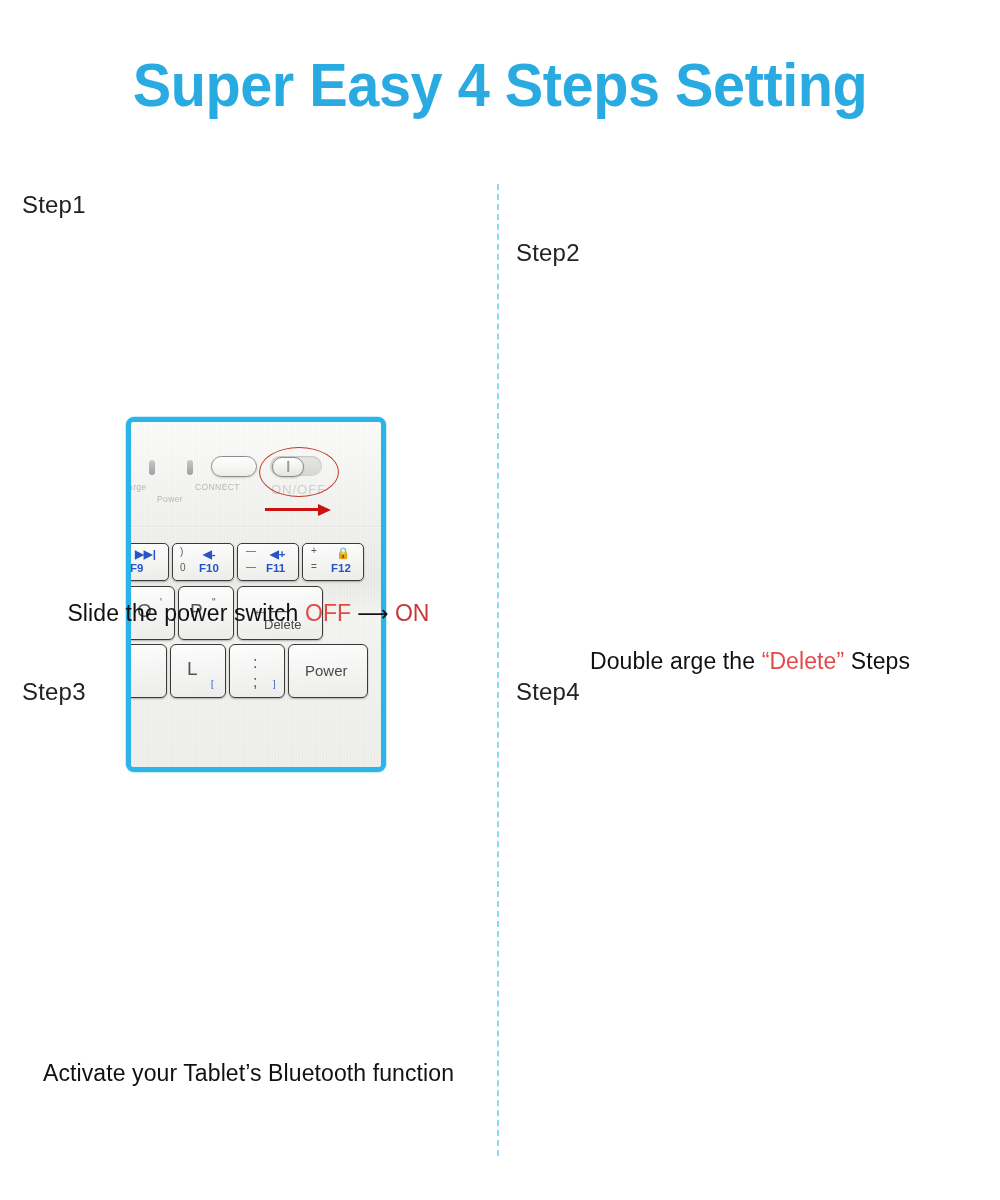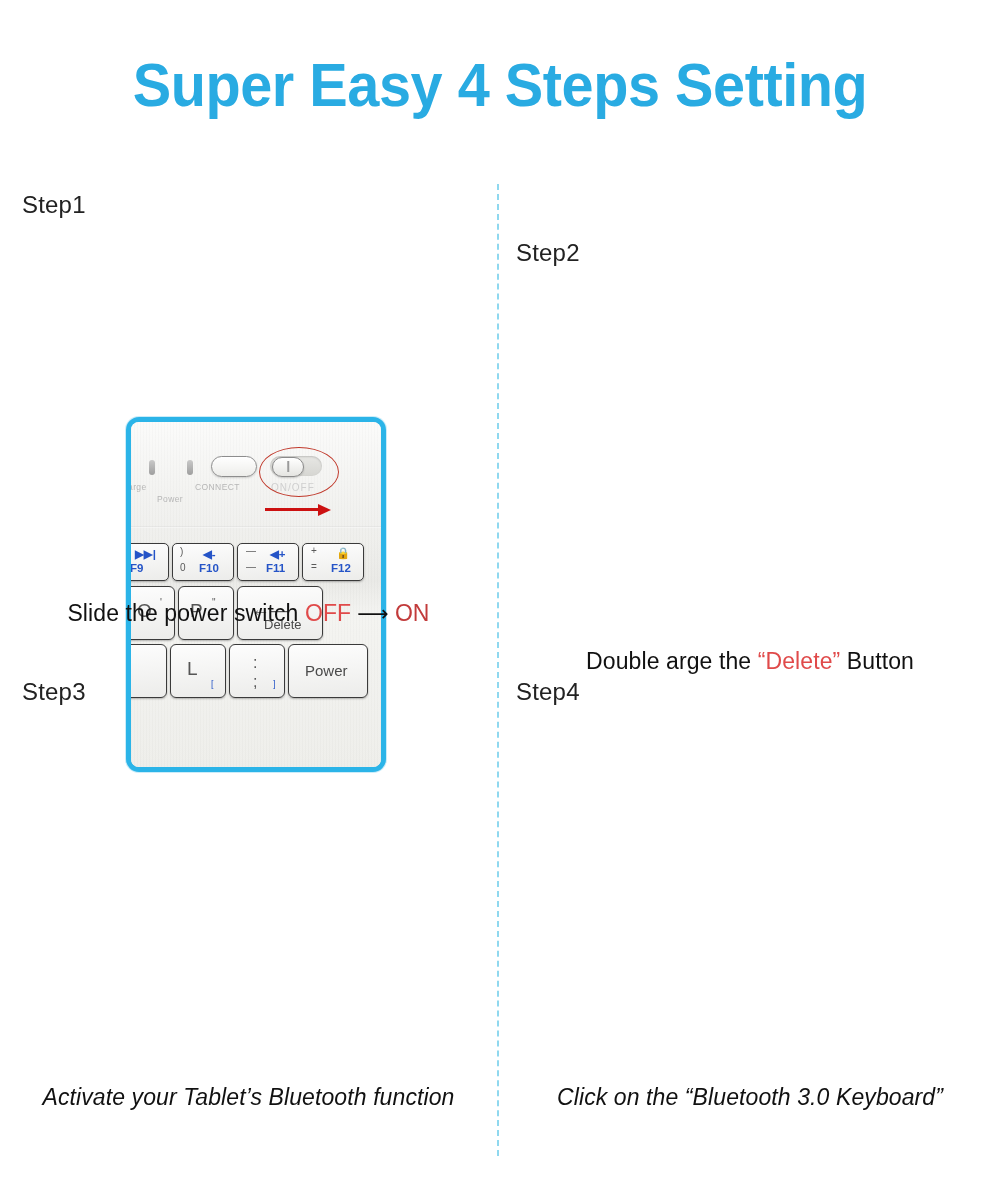--- a/index.html
+++ b/index.html
@@ -33,28 +33,28 @@
     position:absolute;left:22px;top:6px;
     font-size:24px;font-weight:500;color:#222;letter-spacing:0.2px;
   }
   .cell-2 .step-label,.cell-4 .step-label{left:16px;}
 
   .caption{
     position:absolute;left:0;width:100%;text-align:center;
     font-size:23px;color:#111;letter-spacing:0.1px;white-space:nowrap;
   }
   .cell-1 .caption,.cell-2 .caption{top:415px;}
-  .cell-3 .caption,.cell-4 .caption{top:412px;font-style:italic;}
+  .cell-3 .caption,.cell-4 .caption{top:388px;}
   .red{color:#c23b3b;}
   .red-lite{color:#e04a4a;}
   .arrow-glyph{display:inline-block;padding:0 6px;font-size:22px;color:#111;}
 
   
   .kbphoto{
-    position:absolute;border:5px solid #2bb4e8;border-radius:13px;
+    position:absolute;border:5px solid #2bb4e8;border-radius:8px;
     overflow:hidden;background:#f2f2f0;
     box-shadow:0 0 0 1px rgba(43,180,232,0.25);
   }
   .kb1{left:126px;top:232px;width:250px;height:345px;}
 
   .kb-body{
     position:absolute;inset:0;
     background:
       linear-gradient(180deg,#fbfbfa 0%,#f4f4f2 18%,#efefec 34%,#e9e9e6 46%,#f4f4f1 56%,#eeeeea 100%);
   }
@@ -100,21 +100,21 @@
     position:absolute;border:1.8px solid #c0392b;border-radius:50%;
     background:transparent;
   }
   .red-arrow{position:absolute;height:10px;}
   .red-arrow .shaft{position:absolute;left:0;top:3.5px;height:3px;background:#cc1111;}
   .red-arrow .head{
     position:absolute;top:0;width:0;height:0;
     border-top:6px solid transparent;border-bottom:6px solid transparent;
     border-left:13px solid #cc1111;
   }
-  .ghost-text{position:absolute;font-size:10px;color:#cfcfcf;letter-spacing:1px;}
+  .ghost-text{position:absolute;font-size:13px;color:#cfcfcf;letter-spacing:1px;}
 
   
   .key{
     position:absolute;background:linear-gradient(175deg,#fdfdfd,#ececea);
     border:1.3px solid #3a3a3a;border-radius:6px;
     box-shadow:0 1px 2px rgba(0,0,0,0.28);
   }
   .key.fn{border-radius:5px;}
   .klab{position:absolute;font-size:12px;color:#4a4a4a;
          font-family:"Liberation Sans",sans-serif;white-space:nowrap;}
@@ -209,31 +209,28 @@
 
   <div class="caption">
     <span>Slide the power switch </span><span class="red-lite">OFF</span><span class="arrow-glyph">⟶</span><span class="red">ON</span>
   </div>
 </div>
 
 <div class="cell cell-2">
   <div class="step-label">Step2</div>
 
   <div class="caption">
-    <span>Double arge the </span><span class="red-lite">“Delete”</span><span> Button</span>
+    <span>Double arge the </span><span class="red-lite">“Delete”</span><span> Steps</span>
   </div>
 </div>
 
 <div class="cell cell-3">
   <div class="step-label">Step3</div>
 
   <div class="caption">
     <span>Activate your Tablet’s Bluetooth function</span>
   </div>
 </div>
 
 <div class="cell cell-4">
   <div class="step-label">Step4</div>
 
-  <div class="caption">
-    <span>Click on the “Bluetooth 3.0 Keyboard”</span>
-  </div>
 </div>
 
 </body></html>

